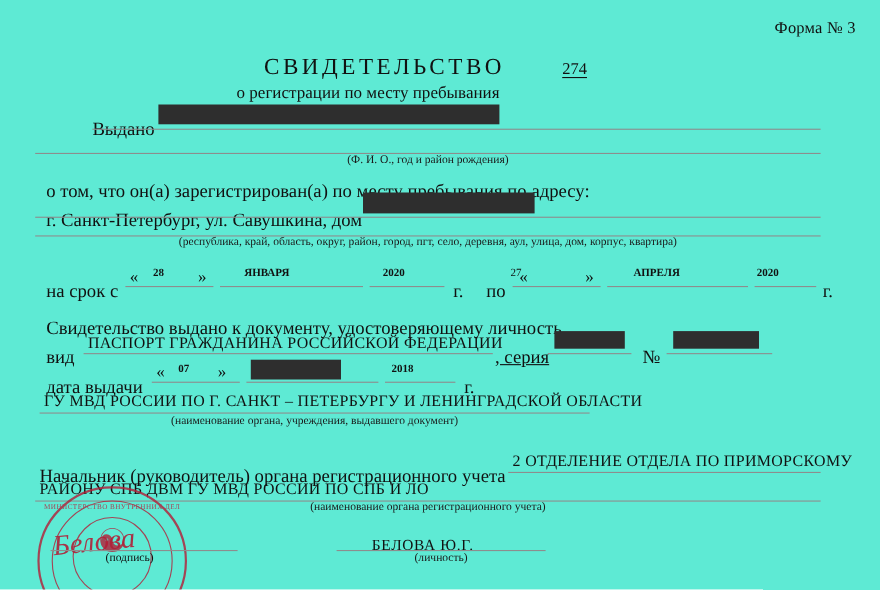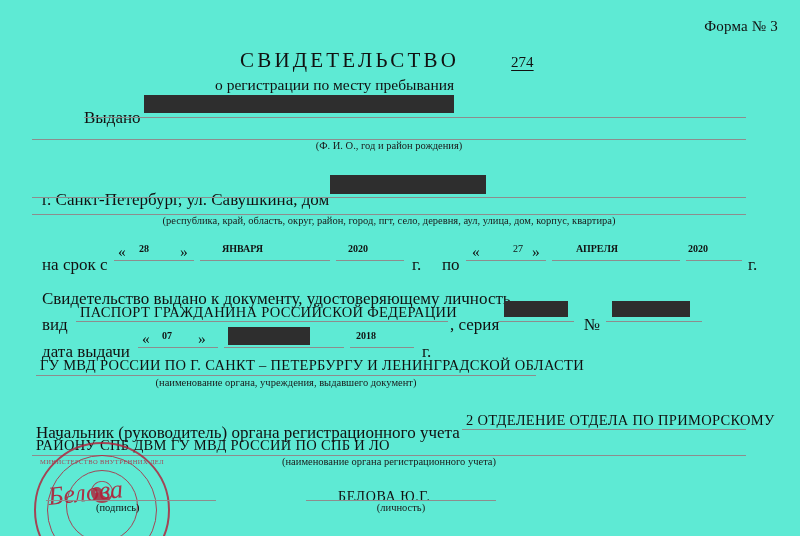--- a/index.html
+++ b/index.html
@@ -174,54 +174,55 @@
   </div>
 
   <div class="subtitle">о регистрации по месту пребывания</div>
 
   <div class="lbl" style="left:84px; top:96px;">Выдано</div>
   <div class="redact" style="left:144px; top:95px; width:310px; height:18px;"></div>
   <div class="line" style="left:84px; top:117px; width:662px;"></div>
   <div class="line" style="left:32px; top:139px; width:714px;"></div>
   <div class="small-center" style="left:32px; top:140px; width:714px;">(Ф. И. О., год и район рождения)</div>
 
+  <div class="lbl" style="left:42px; top:152px;">о том, что он(а) зарегистрирован(а) по месту пребывания по адресу:</div>
 
   <div class="lbl" style="left:42px; top:178px;">г. Санкт-Петербург, ул. Савушкина, дом</div>
   <div class="redact" style="left:330px; top:175px; width:156px; height:19px;"></div>
   <div class="line" style="left:32px; top:197px; width:714px;"></div>
   <div class="line" style="left:32px; top:214px; width:714px;"></div>
   <div class="small-center" style="left:32px; top:215px; width:714px;">(республика, край, область, округ, район, город, пгт, село, деревня, аул, улица, дом, корпус, квартира)</div>
 
   <div class="lbl" style="left:42px; top:243px;">на срок с</div>
   <div class="quote" style="left:118px; top:243px;">«</div>
   <div class="val" style="left:139px; top:243px; font-weight:bold;">28</div>
   <div class="quote" style="left:180px; top:243px;">»</div>
   <div class="line" style="left:114px; top:260px; width:80px;"></div>
   <div class="val" style="left:222px; top:243px; font-weight:bold;">ЯНВАРЯ</div>
   <div class="line" style="left:200px; top:260px; width:130px;"></div>
   <div class="val" style="left:348px; top:243px; font-weight:bold;">2020</div>
   <div class="line" style="left:336px; top:260px; width:68px;"></div>
   <div class="lbl" style="left:412px; top:243px;">г.</div>
   <div class="lbl" style="left:442px; top:243px;">по</div>
   <div class="quote" style="left:472px; top:243px;">«</div>
-  <div class="val" style="left:513px; top:243px; font-weight:normal;">27</div>
+  <div class="val" style="left:464px; top:243px; font-weight:normal;">27</div>
   <div class="quote" style="left:532px; top:243px;">»</div>
   <div class="line" style="left:466px; top:260px; width:80px;"></div>
   <div class="val" style="left:576px; top:243px; font-weight:bold;">АПРЕЛЯ</div>
   <div class="line" style="left:552px; top:260px; width:128px;"></div>
   <div class="val" style="left:688px; top:243px; font-weight:bold;">2020</div>
   <div class="line" style="left:686px; top:260px; width:56px;"></div>
   <div class="lbl" style="left:748px; top:243px;">г.</div>
 
   <div class="lbl" style="left:42px; top:277px;">Свидетельство выдано к документу, удостоверяющему личность</div>
 
   <div class="lbl" style="left:42px; top:303px;">вид</div>
   <div class="val-caps" style="left:80px; top:304px;">ПАСПОРТ ГРАЖДАНИНА РОССИЙСКОЙ ФЕДЕРАЦИИ</div>
   <div class="line" style="left:76px; top:321px; width:372px;"></div>
-  <div class="lbl" style="left:450px; top:303px;">, серия</div>
+  <div class="lbl" style="left:450px; top:303px;text-decoration:underline;">, серия</div>
   <div class="redact" style="left:504px; top:301px; width:64px; height:16px;"></div>
   <div class="line" style="left:498px; top:321px; width:76px;"></div>
   <div class="lbl" style="left:584px; top:303px;">№</div>
   <div class="redact" style="left:612px; top:301px; width:78px; height:16px;"></div>
   <div class="line" style="left:606px; top:321px; width:96px;"></div>
 
   <div class="lbl" style="left:42px; top:330px;">дата выдачи</div>
   <div class="quote" style="left:142px; top:330px;">«</div>
   <div class="val" style="left:162px; top:330px; font-weight:bold;">07</div>
   <div class="quote" style="left:198px; top:330px;">»</div>

